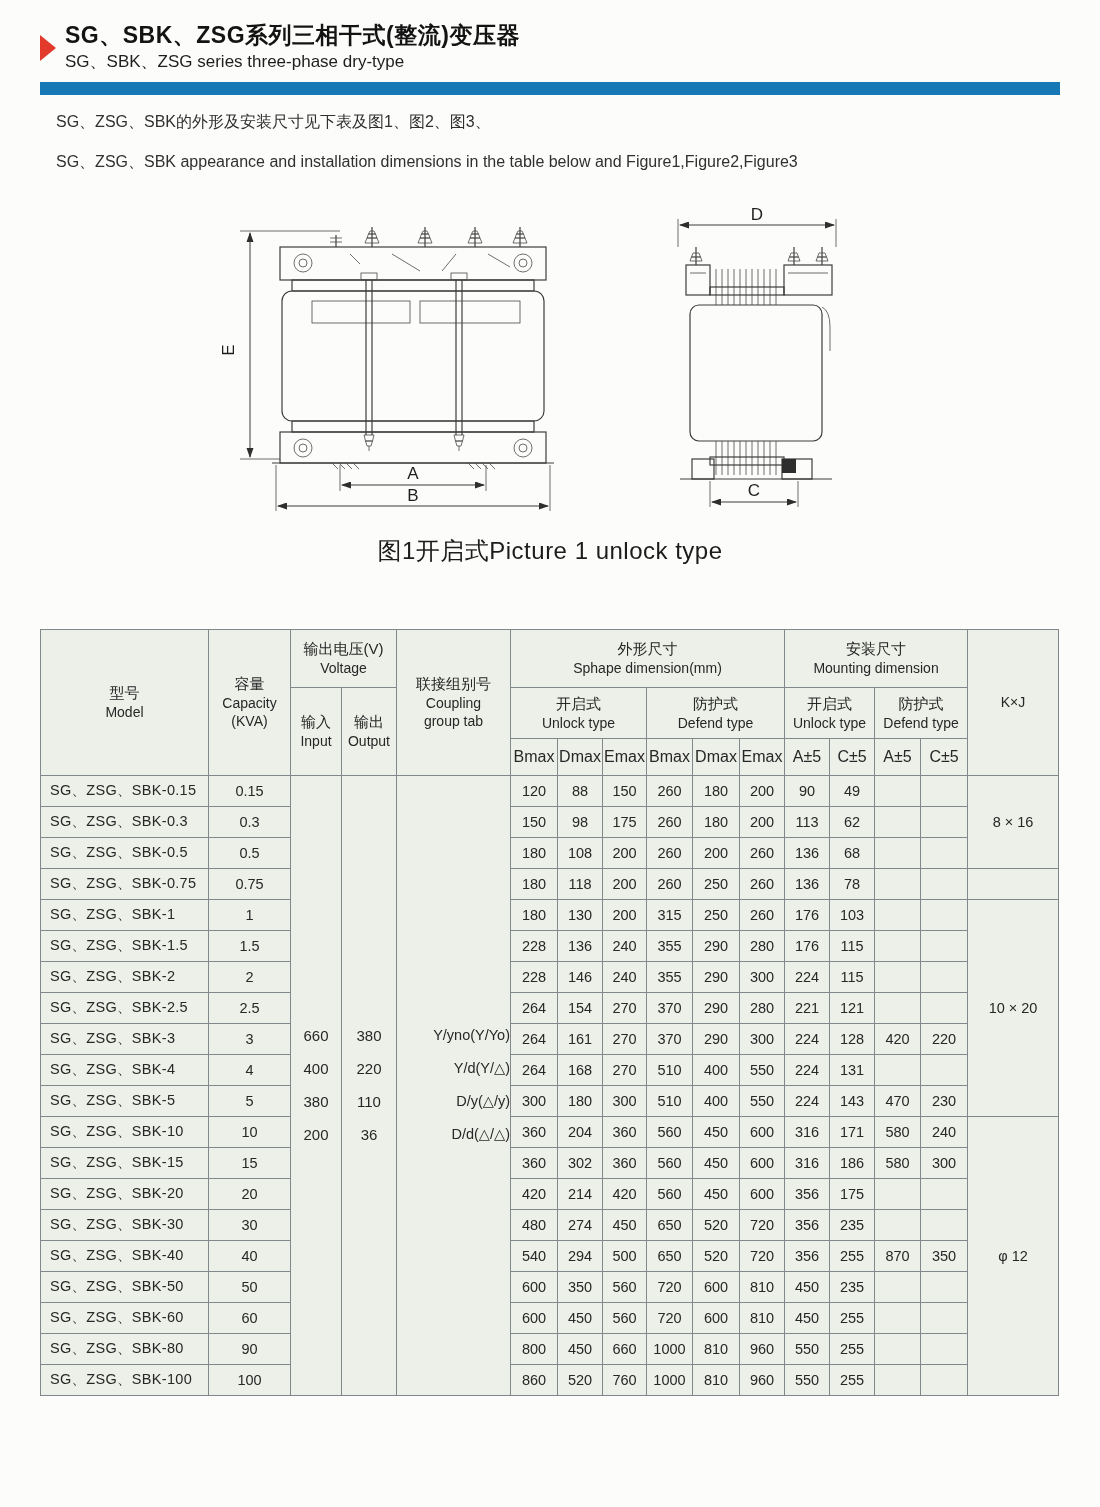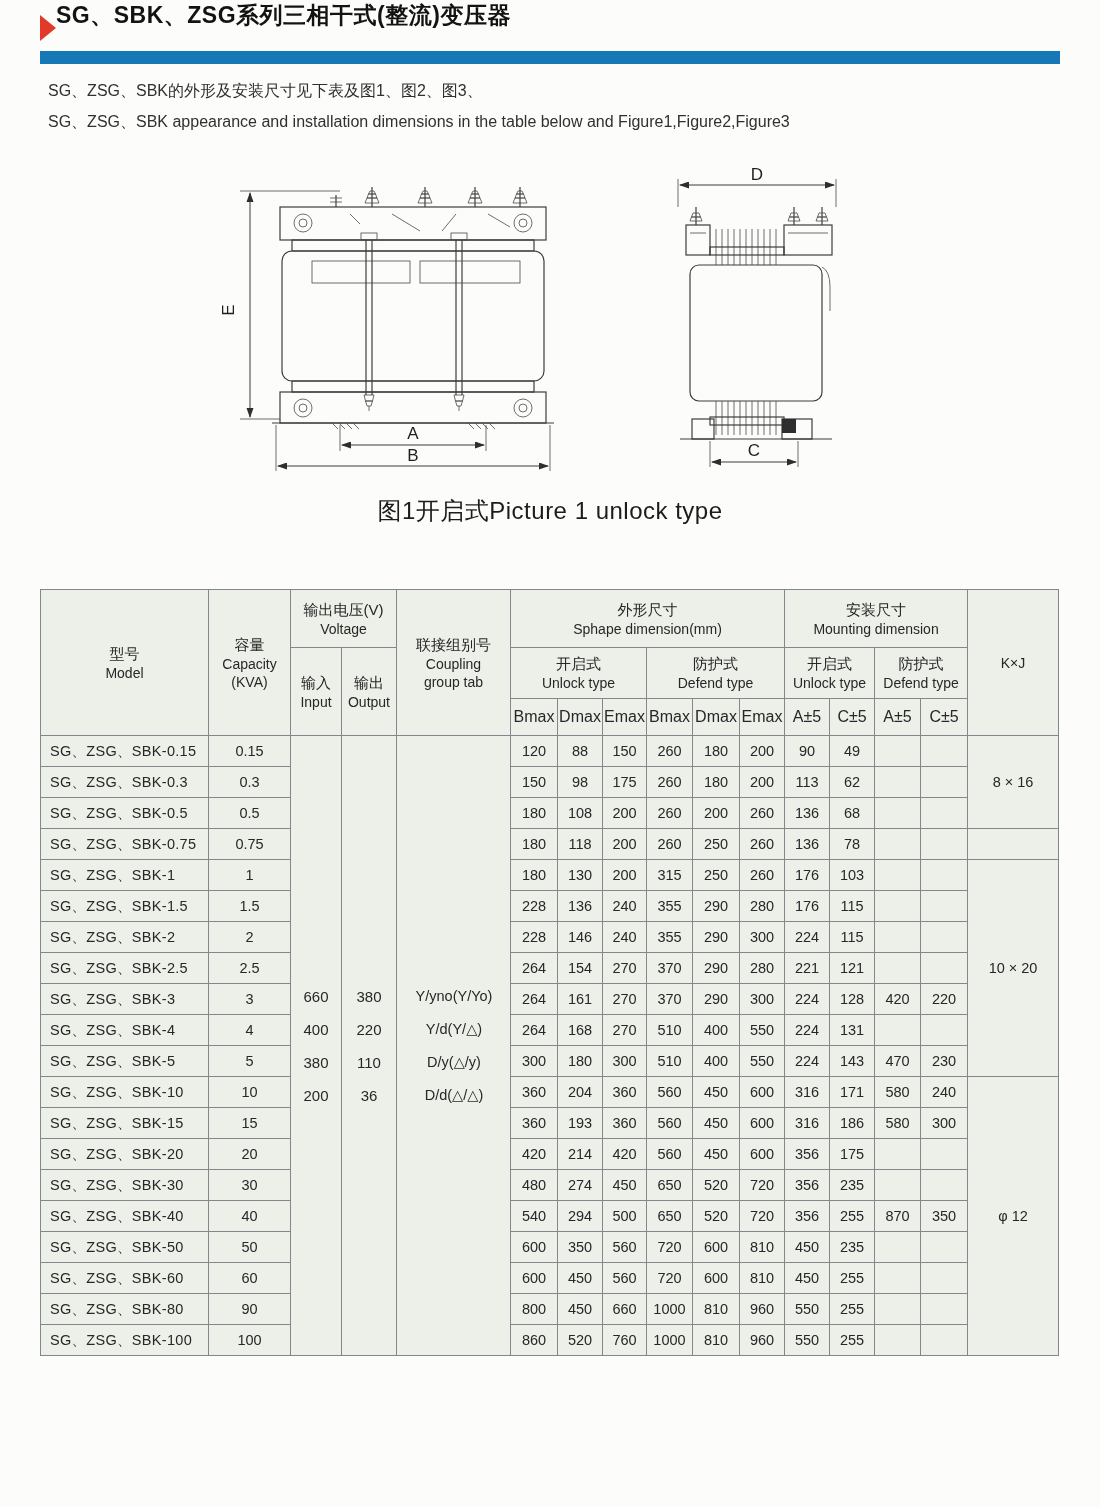--- a/index.html
+++ b/index.html
@@ -2,34 +2,34 @@
 <html><head>
 <meta charset="utf-8">
 <style>
   html,body { margin:0; padding:0; background:#ffffff; }
   .page {
     position:relative; width:1100px; height:1507px; margin:0 auto;
     background:#fcfcfa; box-sizing:border-box; padding:0 40px;
     font-family:"Liberation Sans","DejaVu Sans",sans-serif; color:#222; overflow:hidden;
   }
   
-  .hdr { display:flex; gap:0; }
+  .hdr { display:flex; gap:9px; padding-top:20px; }
   .red-marker { margin-top:15px; width:0; height:0;
     border-top:13px solid transparent; border-bottom:13px solid transparent;
     border-left:16px solid #e13a2b; }
   .hdr h1 { margin:0; font-size:23px; font-weight:bold; color:#131313; letter-spacing:0.5px; }
   .sub { font-size:17px; color:#1e1e1e; line-height:1.26; }
   .blue-bar { height:13px; margin-top:10px; }
   
   .section-head { margin-top:44px; }
   .sec-num { font-size:28px; }
   .sec-comma { font-size:17px; }
   .sec-zh { font-size:19px; margin-left:1px; }
   .sec-en { font-size:19px; margin-left:10px; }
-  .desc { margin:8px; font-size:16px; color:#303030; line-height:1.45; }
+  .desc { margin:16px; font-size:16px; color:#303030; line-height:1.45; }
   .desc.first { margin-top:15px; }
   
   .figure-row { display:flex; justify-content:center; align-items:flex-start; gap:26px; margin-top:34px; height:312px; }
   .figure-row svg { overflow:visible; }
   .fig-caption { text-align:center; font-size:24px; color:#1c1c1c; margin-top:16px; letter-spacing:0.5px; }
   svg .ln { stroke:#3d3d3d; stroke-width:1.2; fill:none; }
   svg .thin { stroke:#4a4a4a; stroke-width:0.8; fill:none; }
   svg .dim { stroke:#3d3d3d; stroke-width:1; fill:none; }
   svg .dk { fill:#2e2e2e; stroke:none; }
   svg text { fill:#1f1f1f; font-size:17px; font-family:"Liberation Sans","DejaVu Sans",sans-serif; }
@@ -38,33 +38,34 @@
   .spec th, .spec td { border:1px solid #81888b; font-weight:normal; text-align:center; padding:0; color:#272727; }
   .spec { border:1px solid #666d70; }
   .spec thead tr.r1 th { height:57px; }
   .spec thead tr.r2 th { height:50px; }
   .spec thead tr.r3 th { height:36px; font-size:16px; }
   .h-zh { font-size:15px; line-height:1.35; }
   .h-en { font-size:14px; line-height:1.3; }
   .spec tbody td { height:30px; font-size:14.5px; }
   td.model-cell { text-align:left; padding-left:9px; letter-spacing:0.3px; }
   td.stack-cell div { line-height:33px; font-size:15px; }
-  td.coupling-cell { text-align:center; padding-left:1px; }
+  td.coupling-cell { text-align:right; padding-left:1px; }
   td.coupling-cell div { line-height:33px; font-size:14.5px; }
   td.kxj-cell { font-size:15px; }
 </style>
 </head>
 <body>
 
 <div class="page">
 
   <div class="hdr">
     <div class="red-marker" style="border-left-color: rgb(225, 58, 43);"></div>
     <div>
       <h1>SG、SBK、ZSG系列三相干式(整流)变压器</h1>
+      <div class="sub">SG、SBK、ZSG series three-phase dry-type</div>
     </div>
   </div>
   <div class="blue-bar" id="blue-bar" style="background: rgb(22, 120, 180);"></div>
 
   <p class="desc first">SG、ZSG、SBK的外形及安装尺寸见下表及图1、图2、图3、</p>
   <p class="desc">SG、ZSG、SBK appearance and installation dimensions in the table below and Figure1,Figure2,Figure3</p>
 
   <div class="figure-row">
 
     <svg width="390" height="310" viewBox="0 0 390 310">
@@ -510,21 +511,21 @@
           <td class="num-cell">316</td>
           <td class="num-cell">171</td>
           <td class="num-cell">580</td>
           <td class="num-cell">240</td>
           <td class="kxj-cell" rowspan="9">φ 12</td>
         </tr>
         <tr>
           <td class="model-cell">SG、ZSG、SBK-15</td>
           <td class="num-cell">15</td>
           <td class="num-cell">360</td>
-          <td class="num-cell">193</td>
+          <td class="num-cell">302</td>
           <td class="num-cell">360</td>
           <td class="num-cell">560</td>
           <td class="num-cell">450</td>
           <td class="num-cell">600</td>
           <td class="num-cell">316</td>
           <td class="num-cell">186</td>
           <td class="num-cell">580</td>
           <td class="num-cell">300</td>
         </tr>
         <tr>

